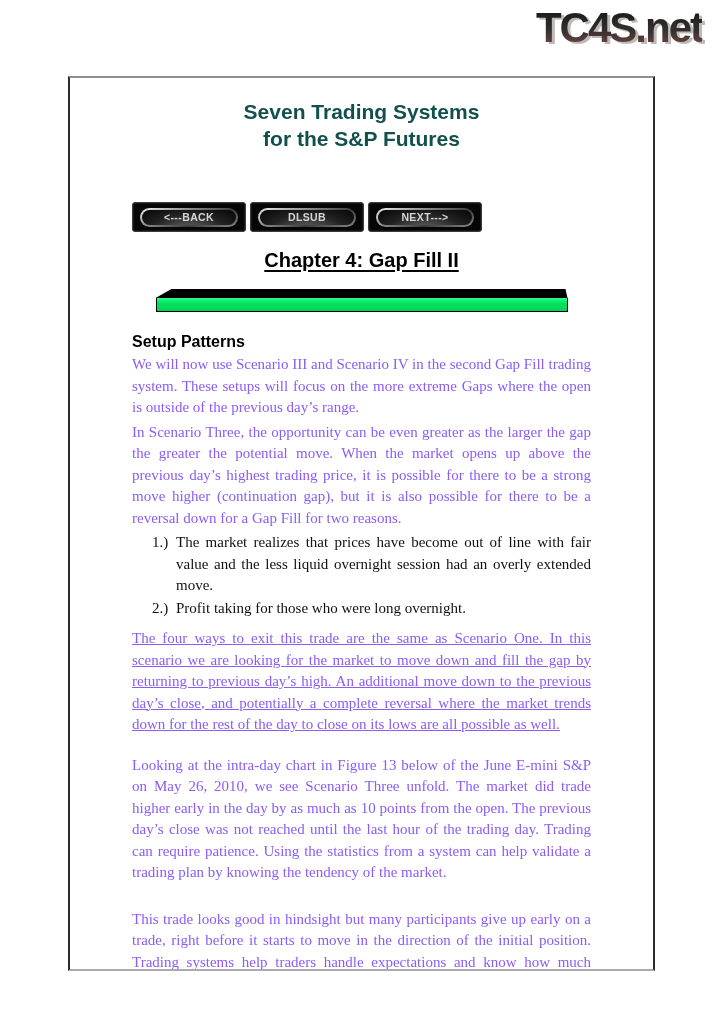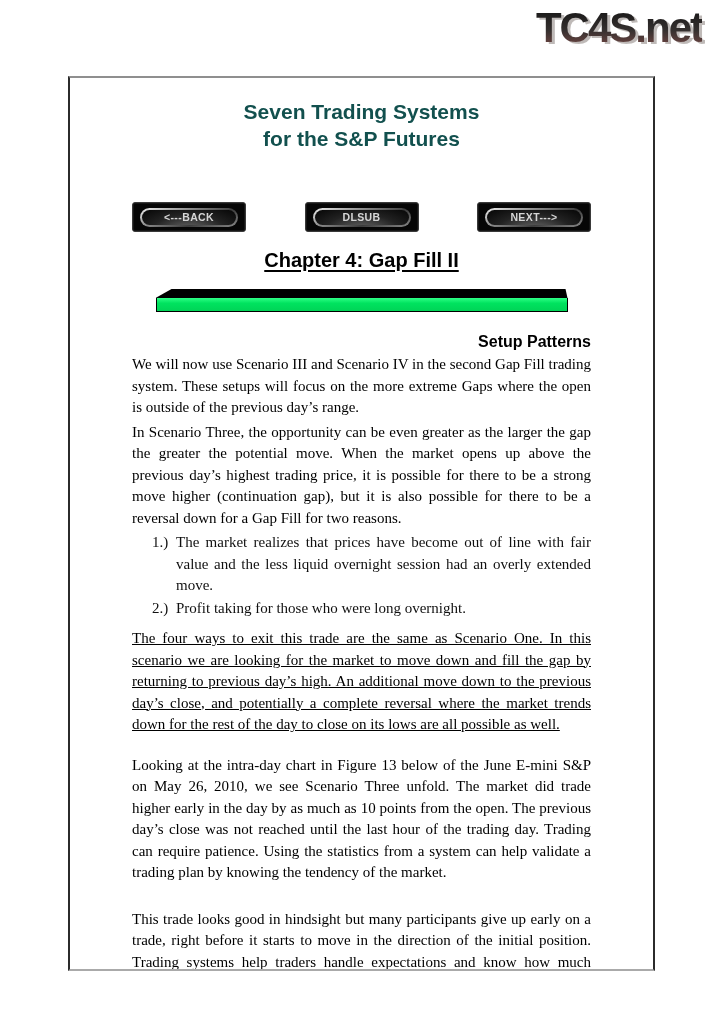--- a/index.html
+++ b/index.html
@@ -16,46 +16,46 @@
   
   .page{position:absolute;left:68px;top:76px;width:587px;height:895px;box-sizing:border-box;
         background:#fff;border:2px solid #2b2b2b;border-top-color:#8f8f8f;border-bottom-color:#aaaaaa;
         padding:0 62px;overflow:hidden;}
 
   .book-title{margin-top:20px;text-align:center;
         font-family:"Liberation Sans",sans-serif;font-weight:bold;font-size:21px;line-height:27px;
         color:#12504e;}
 
   
-  .nav-row{margin-top:50px;display:flex;justify-content:space-between;gap:4px;}
+  .nav-row{margin-top:50px;display:flex;justify-content:flex-start;gap:4px;}
   .nav-cell{width:112px;height:28px;background:#060606;border:1px solid #3a3a3a;border-radius:3px;
         box-shadow:inset 0 0 0 1px #161616;display:flex;align-items:center;justify-content:center;cursor:pointer;}
   .pill{width:98px;height:19px;border-radius:10px;padding:2px;box-sizing:border-box;
         background:linear-gradient(160deg,#f2f2f2 0%,#9a9a9a 30%,#3c3c3c 65%,#8a8a8a 100%);}
   .pill-inner{width:100%;height:100%;border-radius:8px;
         background:radial-gradient(ellipse at 50% 135%,#6a6a6a 0%,#222 55%,#050505 100%);
         display:flex;align-items:center;justify-content:center;}
   .pill-inner span{font-family:"Liberation Sans",sans-serif;font-weight:bold;font-size:10.5px;
         color:#d6d6d6;letter-spacing:.4px;}
 
   .chapter{margin-top:17px;text-align:center;color:#000;
         font-family:"Liberation Sans",sans-serif;font-weight:bold;font-size:20px;
         text-decoration:underline;text-decoration-thickness:2px;text-underline-offset:3px;}
 
   
   .bar-wrap{width:412px;margin:17px auto 0;}
   .bar-top{height:9px;background:#000;clip-path:polygon(16px 0,calc(100% - 2px) 0,100% 100%,0 100%);}
   .bar-face{height:13px;background:linear-gradient(180deg,#2dff85 0%,#00e35f 40%,#00d457 100%);
         border:1px solid #000;border-top:none;}
 
-  .sec-head{margin-top:21px;text-align:right;color:#000;
+  .sec-head{margin-top:21px;text-align:left;color:#000;
         font-family:"Liberation Sans",sans-serif;font-weight:bold;font-size:16px;}
   .sec-head.scen{margin-top:9px;}
 
-  .para{margin:3px 0 0;font-size:15px;line-height:21.5px;color:#000000;text-align:justify;}
+  .para{margin:3px 0 0;font-size:15px;line-height:21.5px;color:#8b5cf6;text-align:justify;}
   .para.exits{margin-top:9px;text-decoration:underline;}
   .para.fig{margin-top:19px;}
   .para.hind{margin-top:25px;}
 
   .reasons{margin-top:3px;}
   .reason{position:relative;padding-left:44px;font-size:15px;line-height:21.5px;color:#101010;
         text-align:justify;margin-top:1px;}
   .reason .marker{position:absolute;left:20px;top:0;}
 
   

